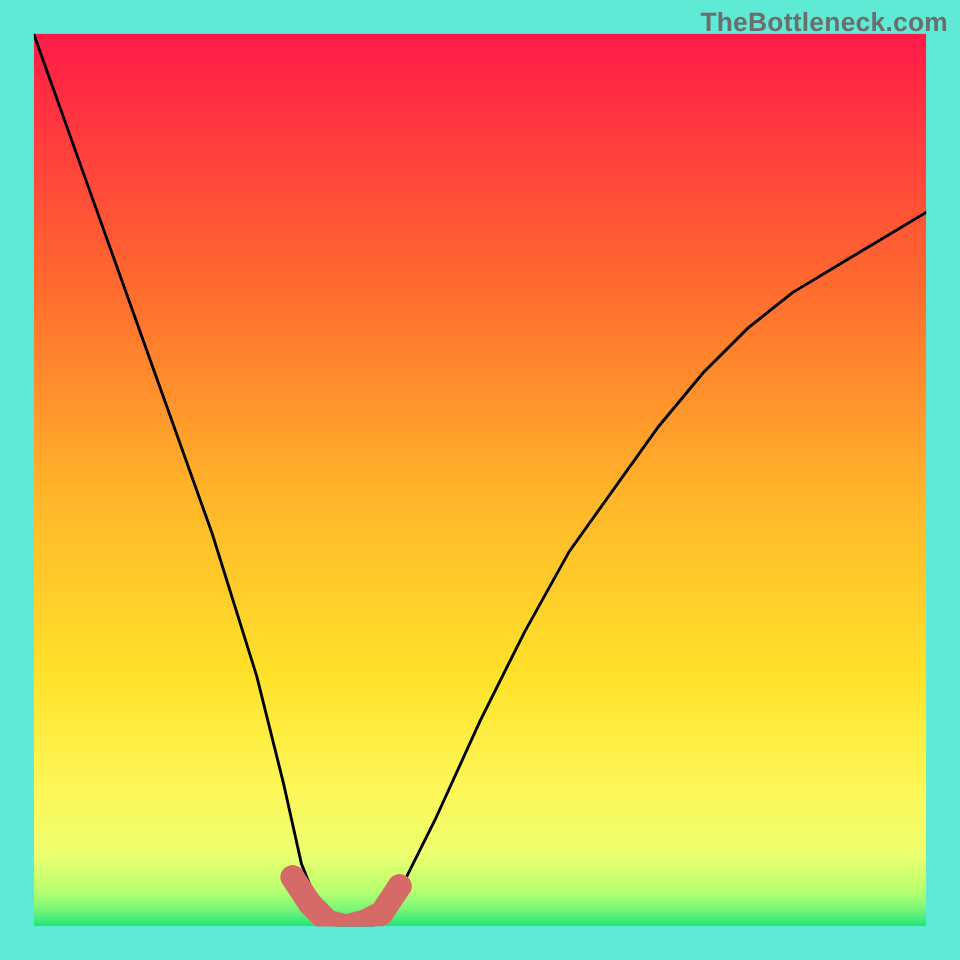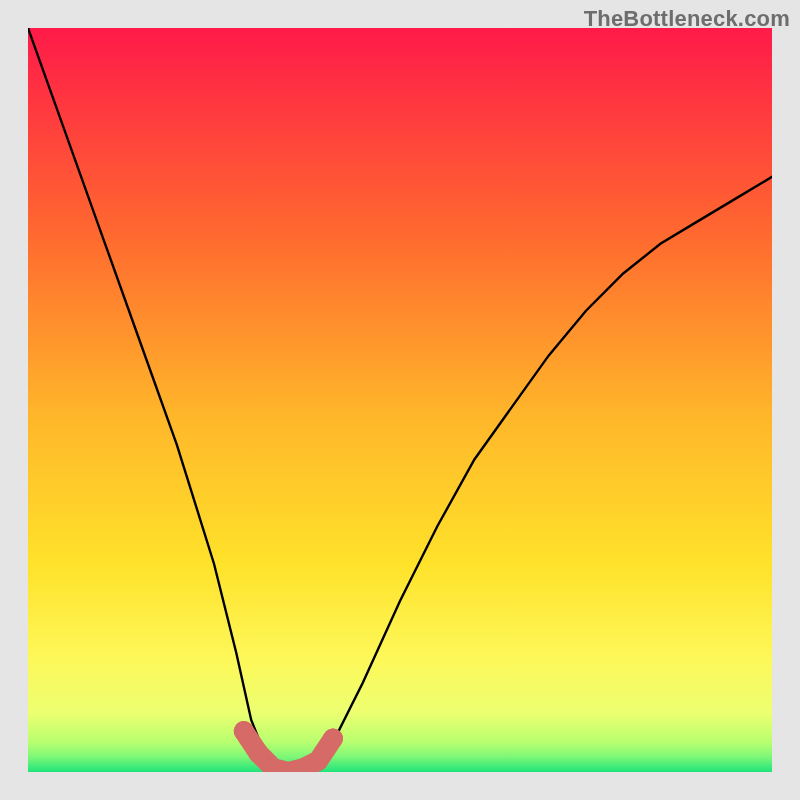--- a/index.html
+++ b/index.html
@@ -7,21 +7,21 @@
     padding: 0;
     width: 800px;
     height: 800px;
     background: #000;
     overflow: hidden;
     font-family: Arial, Helvetica, sans-serif;
   }
   .frame {
     position: absolute;
     inset: 0;
-    background: #e5e5e5;
+    background: #5eead4;
   }
   .plot {
     position: absolute;
     left: 28px;
     top: 28px;
     width: 744px;
     height: 744px;
     overflow: hidden;
   }
   .watermark {

